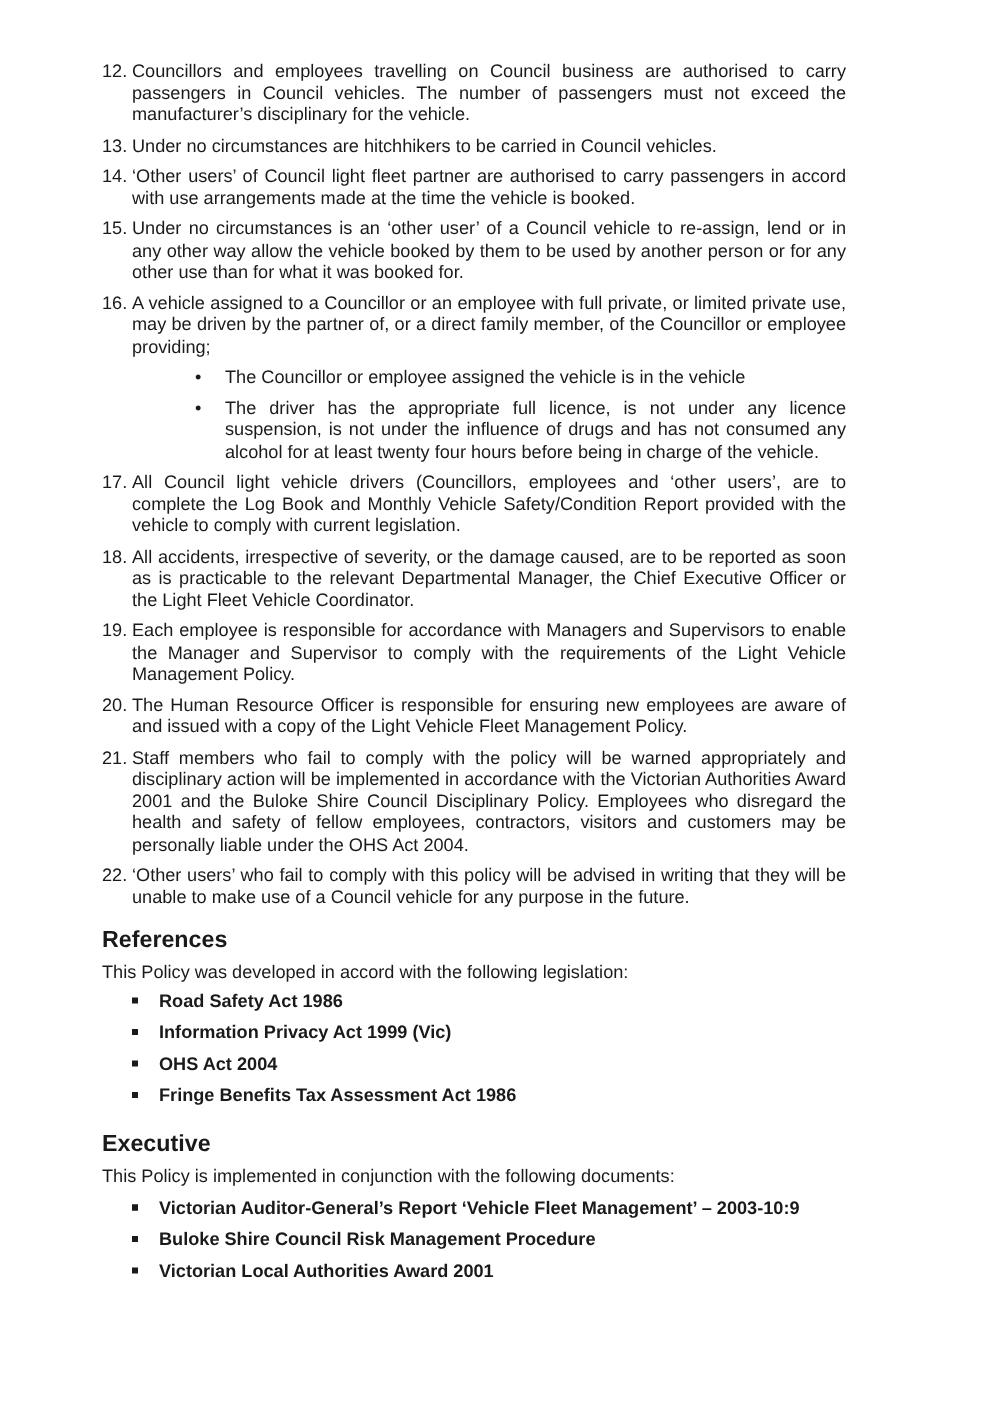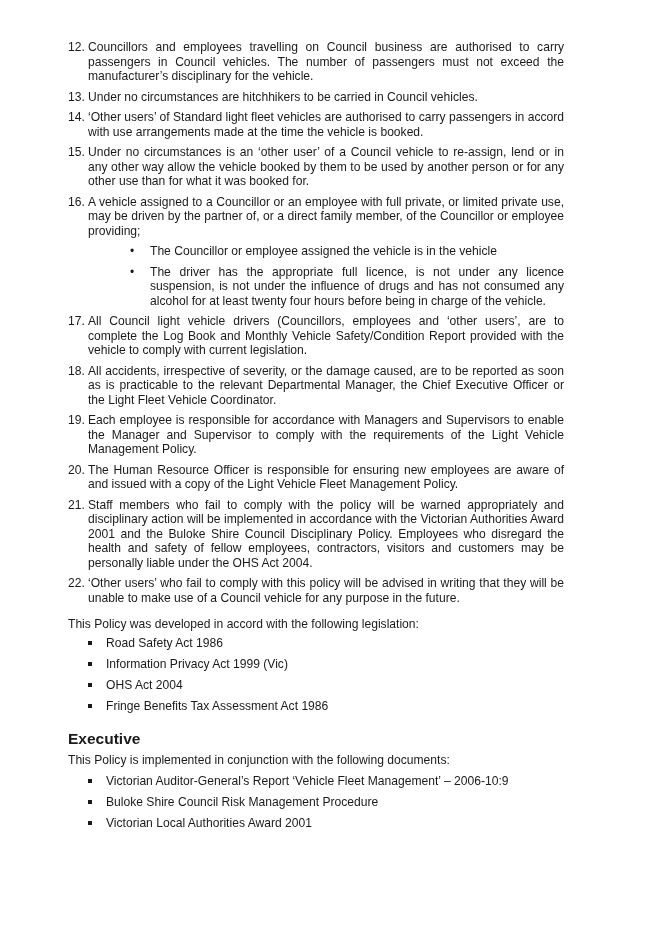--- a/index.html
+++ b/index.html
@@ -9,41 +9,41 @@
     }
     .page { position: absolute; left: 68px; top: 40px; width: 496px; }
     .num-item { position: relative; padding-left: 20px; font-size: 12.1px; line-height: 14.5px; text-align: justify; margin-bottom: 6px; }
     .num-item .num { position: absolute; left: 0; top: 0; }
     .sub-bullets { list-style: none; margin: 6px 0 0 0; padding: 0; }
     .sub-bullets li { position: relative; padding-left: 62px; text-align: justify; margin-bottom: 6px; }
     .sub-bullets li .dot { position: absolute; left: 42px; top: 0; }
     h2 { font-size: 15.5px; font-weight: bold; margin: 0 0 4px 0; line-height: 20px; }
     .intro { font-size: 12.1px; line-height: 14.5px; margin-bottom: 4px; }
     .sq-list { list-style: none; margin: 0; padding: 0; }
-    .sq-list li { position: relative; padding-left: 38px; font-size: 12.1px; line-height: 14.5px; margin-bottom: 6.5px; }
+    .sq-list li { position: relative; padding-left: 38px; font-size: 12.1px; line-height: 14.5px; margin-bottom: 6.5px; font-weight: bold; }
     .sq-list li .sq { position: absolute; left: 20px; top: 5px; width: 4px; height: 4px; background: #1a1a1a; }
     .section { margin-top: 12px; }
     .section.docs { margin-top: 16px; }
   </style>
 </head>
 <body>
 
 <div class="page">
   <div>
     <div class="num-item">
       <span class="num">12.</span>
       <span>Councillors and employees travelling on Council business are authorised to carry passengers in Council vehicles.  The number of passengers must not exceed the manufacturer’s disciplinary for the vehicle.</span>
     </div>
     <div class="num-item">
       <span class="num">13.</span>
       <span>Under no circumstances are hitchhikers to be carried in Council vehicles.</span>
     </div>
     <div class="num-item">
       <span class="num">14.</span>
-      <span>‘Other users’ of Standard light fleet vehicles are authorised to carry passengers in accord with use arrangements made at the time the vehicle is booked.</span>
+      <span>‘Other users’ of Council light fleet partner are authorised to carry passengers in accord with use arrangements made at the time the vehicle is booked.</span>
     </div>
     <div class="num-item">
       <span class="num">15.</span>
       <span>Under no circumstances is an ‘other user’ of a Council vehicle to re-assign, lend or in any other way allow the vehicle booked by them to be used by another person or for any other use than for what it was booked for.</span>
     </div>
     <div class="num-item">
       <span class="num">16.</span>
       <span>A vehicle assigned to a Councillor or an employee with full private, or limited private use, may be driven by the partner of, or a direct family member, of the Councillor or employee providing;</span>
       <ul class="sub-bullets">
         <li>
@@ -76,32 +76,33 @@
       <span class="num">21.</span>
       <span>Staff members who fail to comply with the policy will be warned appropriately and disciplinary action will be implemented in accordance with the Victorian Authorities Award 2001 and the Buloke Shire Council Disciplinary Policy. Employees who disregard the health and safety of fellow employees, contractors, visitors and customers may be personally liable under the OHS Act 2004.</span>
     </div>
     <div class="num-item">
       <span class="num">22.</span>
       <span> ‘Other users’ who fail to comply with this policy will be advised in writing that they will be unable to make use of a Council vehicle for any purpose in the future.</span>
     </div>
   </div>
 
   <div class="section">
+    <h2>References</h2>
     <div class="intro">This Policy was developed in accord with the following legislation:</div>
     <ul class="sq-list">
       <li><span class="sq"></span><span>Road Safety Act 1986</span></li>
       <li><span class="sq"></span><span>Information Privacy Act 1999 (Vic)</span></li>
       <li><span class="sq"></span><span>OHS Act 2004</span></li>
       <li><span class="sq"></span><span>Fringe Benefits Tax Assessment Act 1986</span></li>
     </ul>
   </div>
 
   <div class="section docs">
     <h2>Executive</h2>
     <div class="intro">This Policy is implemented in conjunction with the following documents:</div>
     <ul class="sq-list">
       <li><span class="sq"></span></li>
-      <li><span class="sq"></span><span>Victorian Auditor-General’s Report ‘Vehicle Fleet Management’ – 2006-10:9</span></li>
+      <li><span class="sq"></span><span>Victorian Auditor-General’s Report ‘Vehicle Fleet Management’ – 2003-10:9</span></li>
       <li><span class="sq"></span><span>Buloke Shire Council Risk Management Procedure</span></li>
       <li><span class="sq"></span><span>Victorian Local Authorities Award 2001</span></li>
     </ul>
   </div>
 </div>
 
 </body></html>

